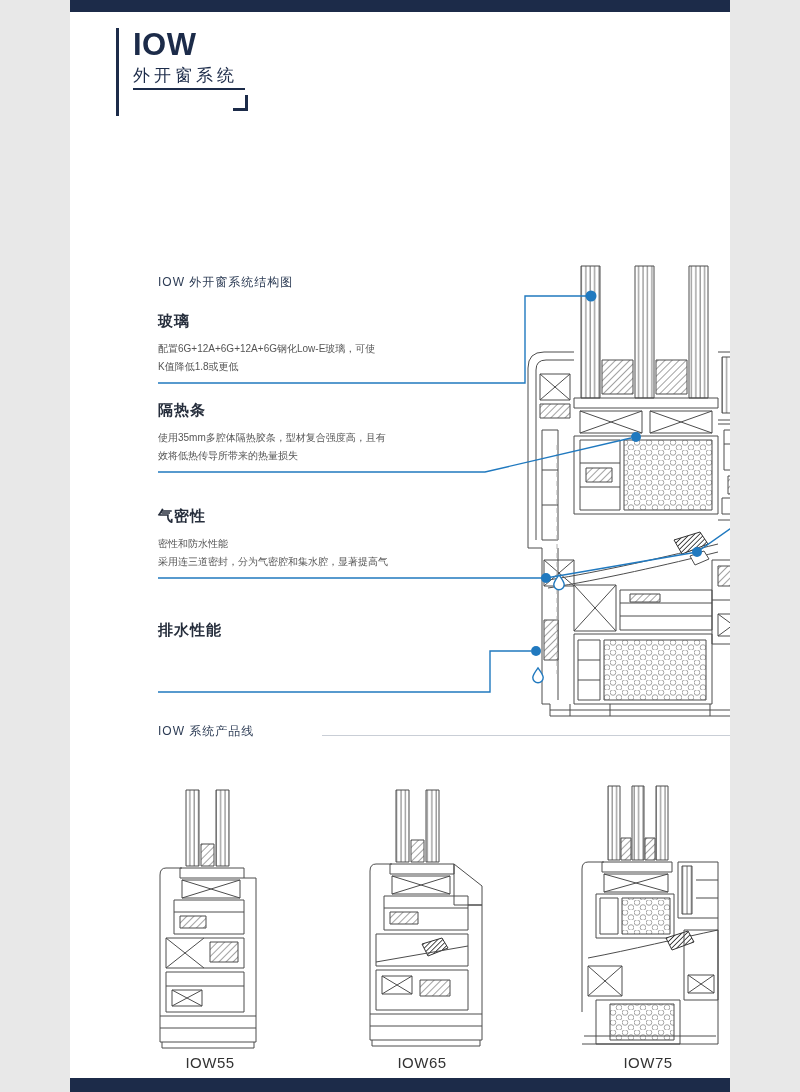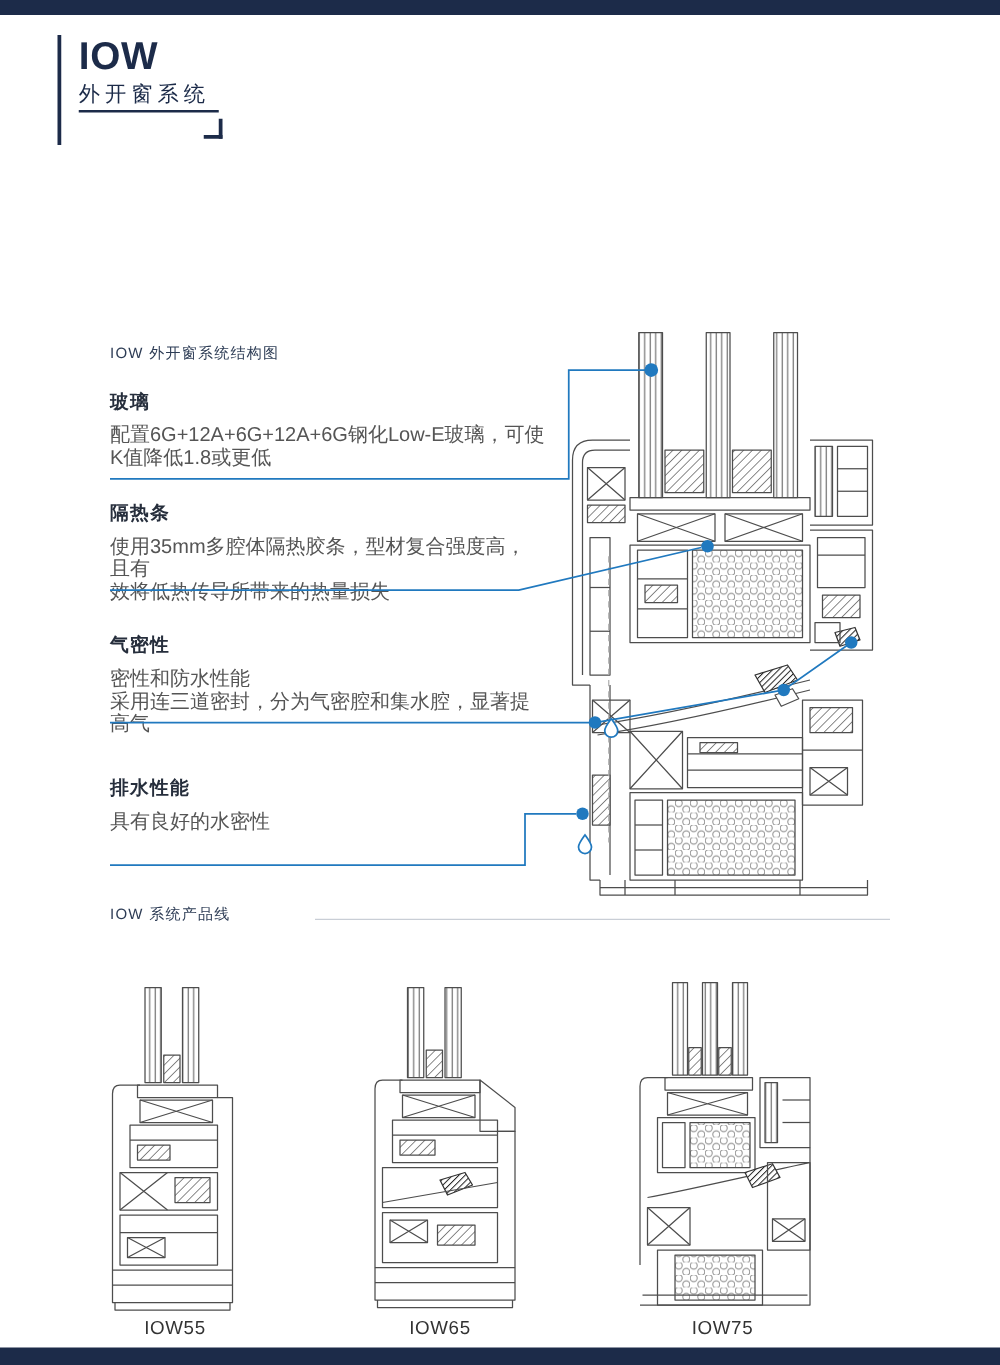--- a/index.html
+++ b/index.html
@@ -1,18 +1,18 @@
 <!DOCTYPE html>
 <html><head>
 <meta charset="utf-8">
 <style>
   * { margin:0; padding:0; box-sizing:border-box; }
   html,body { background:#e8e8e8; }
   .page {
-    position:relative; width:800px; height:1092px; margin:0 auto;
+    position:relative; width:660px; height:1092px; margin:0 auto;
     background:#ffffff; overflow:hidden;
     font-family:"Liberation Sans","DejaVu Sans",sans-serif;
   }
   .bar { position:absolute; left:0; width:800px; background:#1c2b49; }
   .bar.top { top:0; height:12px; }
   .bar.bottom { bottom:0; height:14px; }
 
   
   .brand { position:absolute; left:46px; top:27px; width:150px; height:92px; }
   .brand-rule-v { position:absolute; left:0; top:1px; width:3px; height:88px; background:#1c2b49; }
@@ -26,21 +26,21 @@
 
   
   .sec-title { position:absolute; font-size:12px; color:#2d3c55; letter-spacing:1px; }
   .sec1 { left:88px; top:274px; }
   .sec2 { left:88px; top:723px; }
   .sec2-rule { position:absolute; left:252px; top:735px; width:460px; height:1px; background:#c9ced6; }
 
   
   .feature { position:absolute; left:88px; width:348px; }
   .feature .ft { font-size:15px; font-weight:bold; color:#262e3c; letter-spacing:1px; margin-bottom:9px; }
-  .feature .fl { font-size:16px; color:#555; line-height:18px; }
+  .feature .fl { font-size:10px; color:#555; line-height:18px; }
   .f0 { top:312px; } .f1 { top:401px; } .f2 { top:507px; } .f3 { top:621px; }
 
   
   .prod-label { position:absolute; top:1054px; width:100px; text-align:center;
                 font-size:15px; color:#333; letter-spacing:0.5px; }
   .p0 { left:90px; } .p1 { left:302px;text-align:center; } .p2 { left:528px; }
 
   .art { position:absolute; left:0; top:0; width:800px; height:1092px; pointer-events:none; }
 </style>
 </head>
@@ -73,21 +73,20 @@
   </div>
 
   <div class="feature f2">
     <div class="ft">气密性</div>
     <div class="fl">密性和防水性能</div>
     <div class="fl">采用连三道密封，分为气密腔和集水腔，显著提高气</div>
   </div>
 
   <div class="feature f3">
     <div class="ft">排水性能</div>
-    <div class="fl">具有良好的水密性</div>
   </div>
 
   <svg class="art" viewBox="0 0 800 1092" xmlns="http://www.w3.org/2000/svg">
     <defs>
       <pattern id="pGlass" width="4.4" height="8" patternUnits="userSpaceOnUse">
         <rect width="4.4" height="8" fill="#fff"></rect>
         <path d="M1,0 V8" stroke="#777" stroke-width="1"></path>
       </pattern>
       <pattern id="pHatch" width="5" height="5" patternUnits="userSpaceOnUse" patternTransform="rotate(45)">
         <rect width="5" height="5" fill="#fff"></rect>

